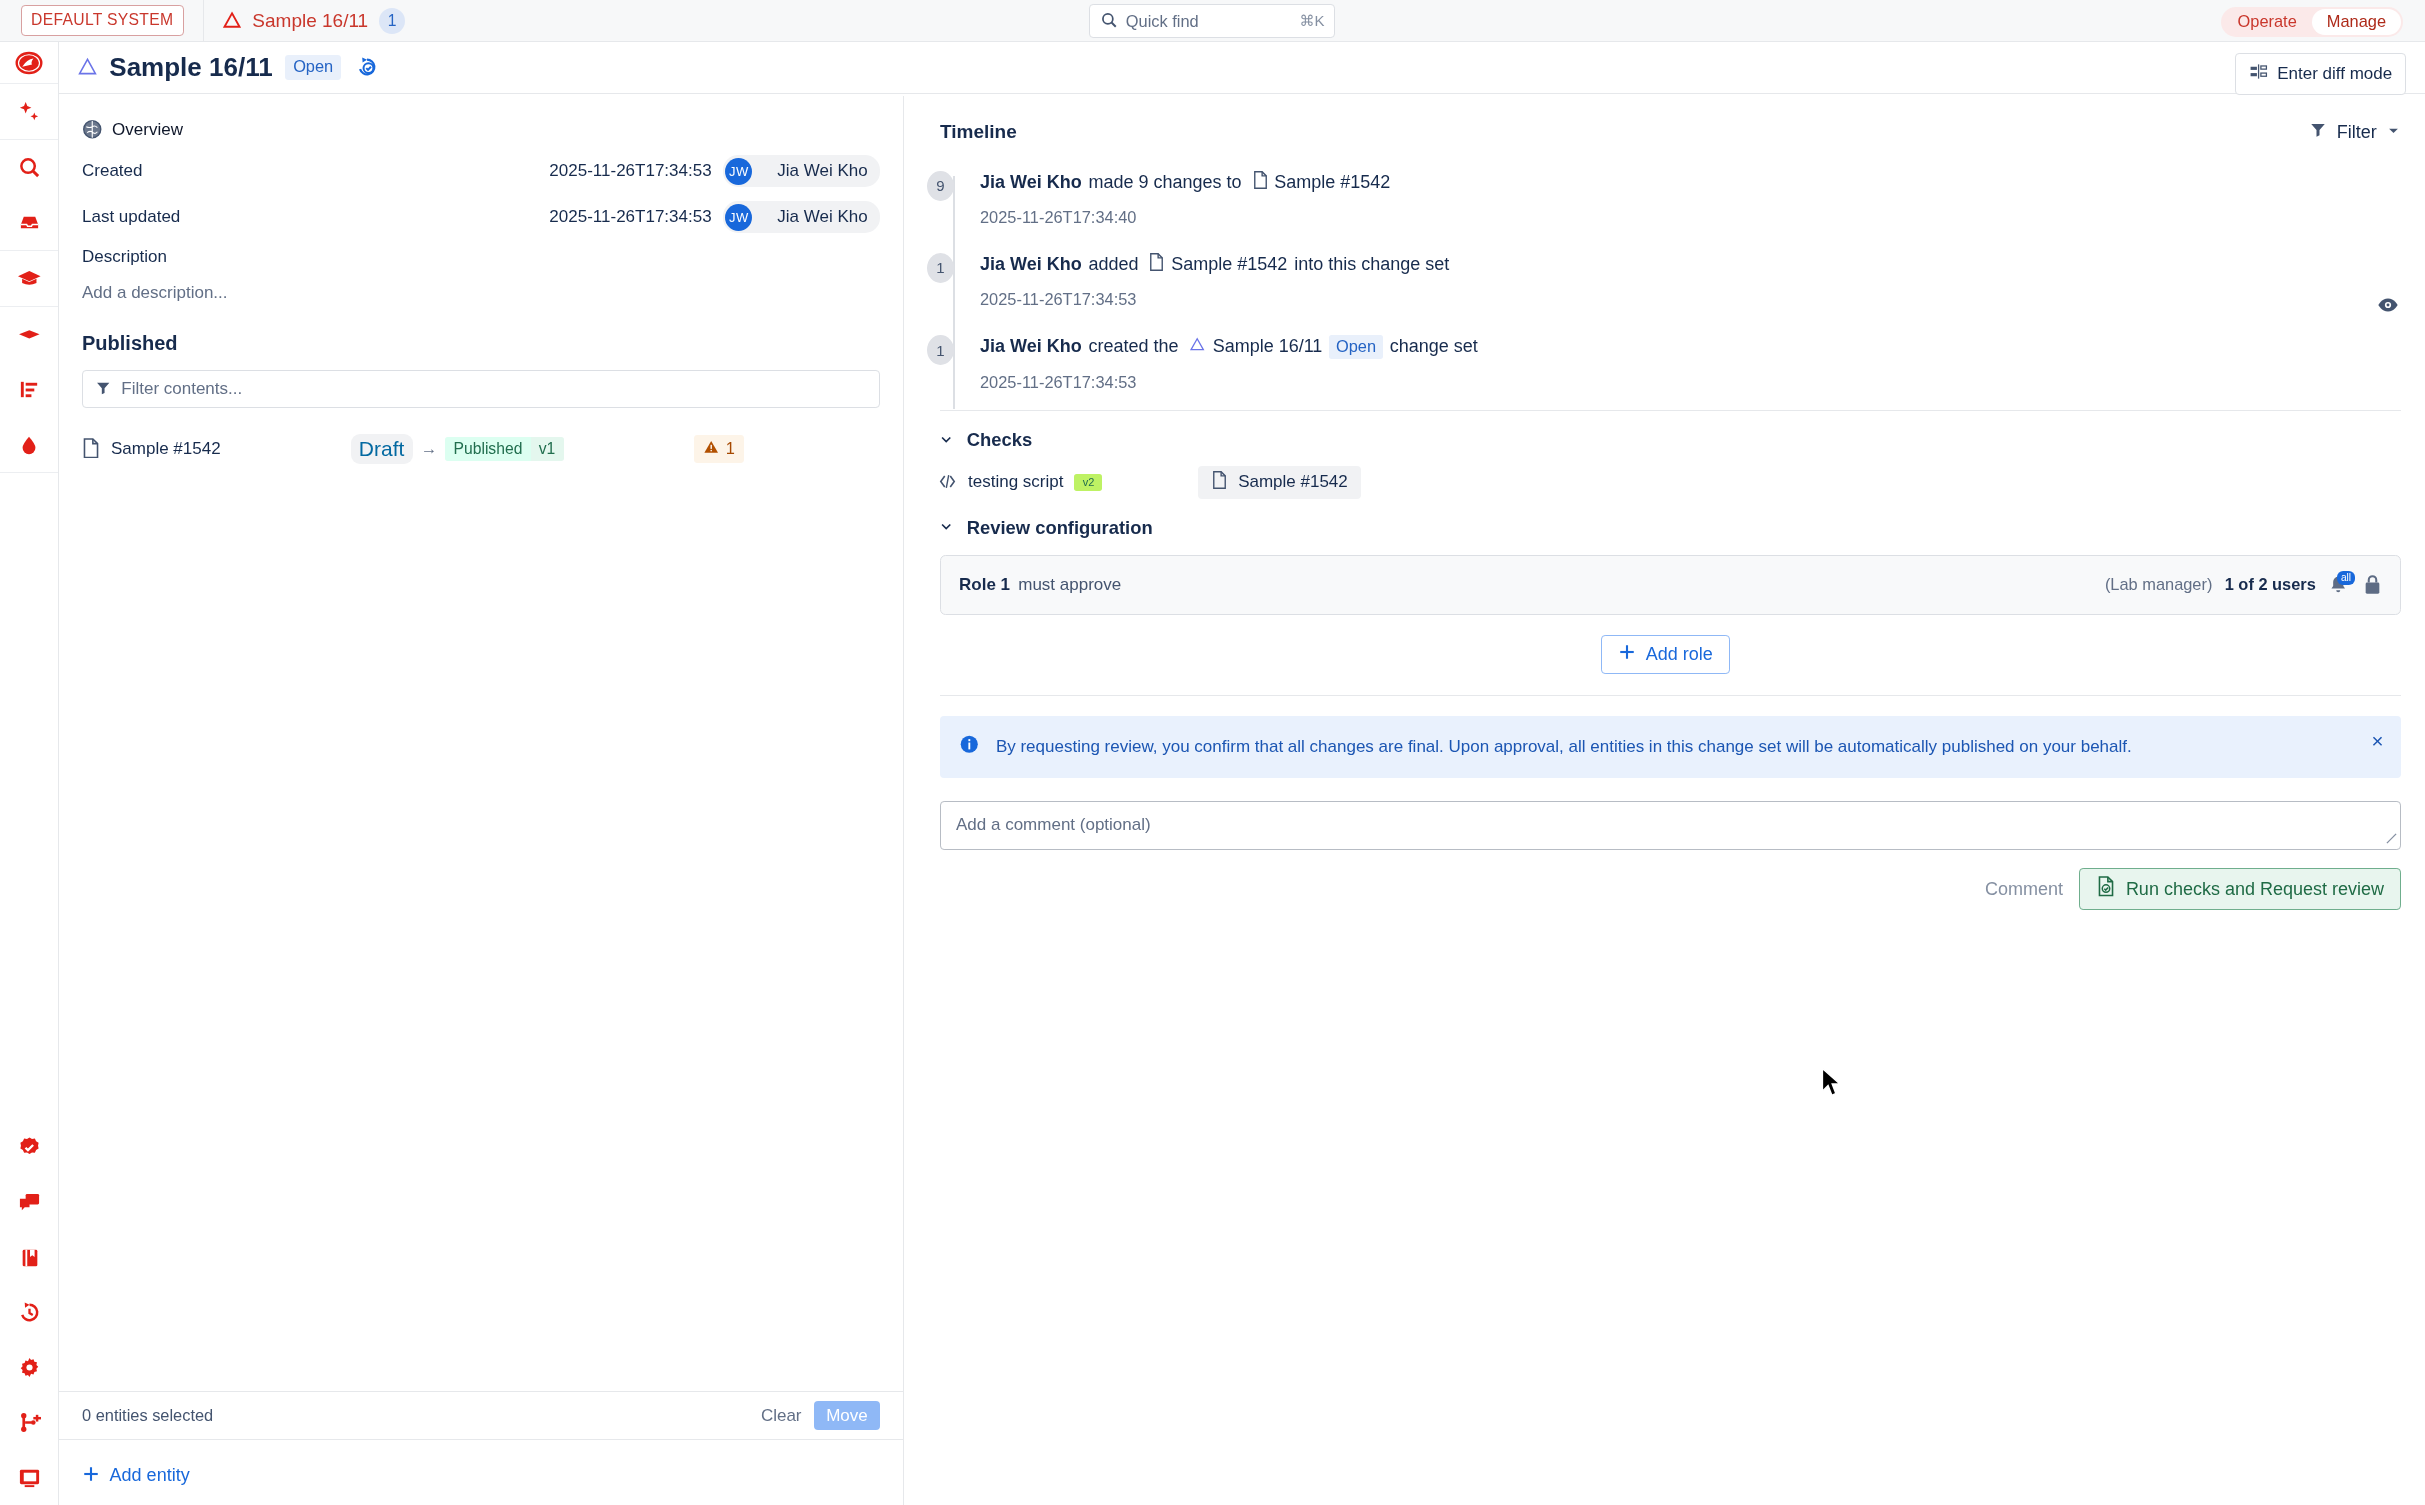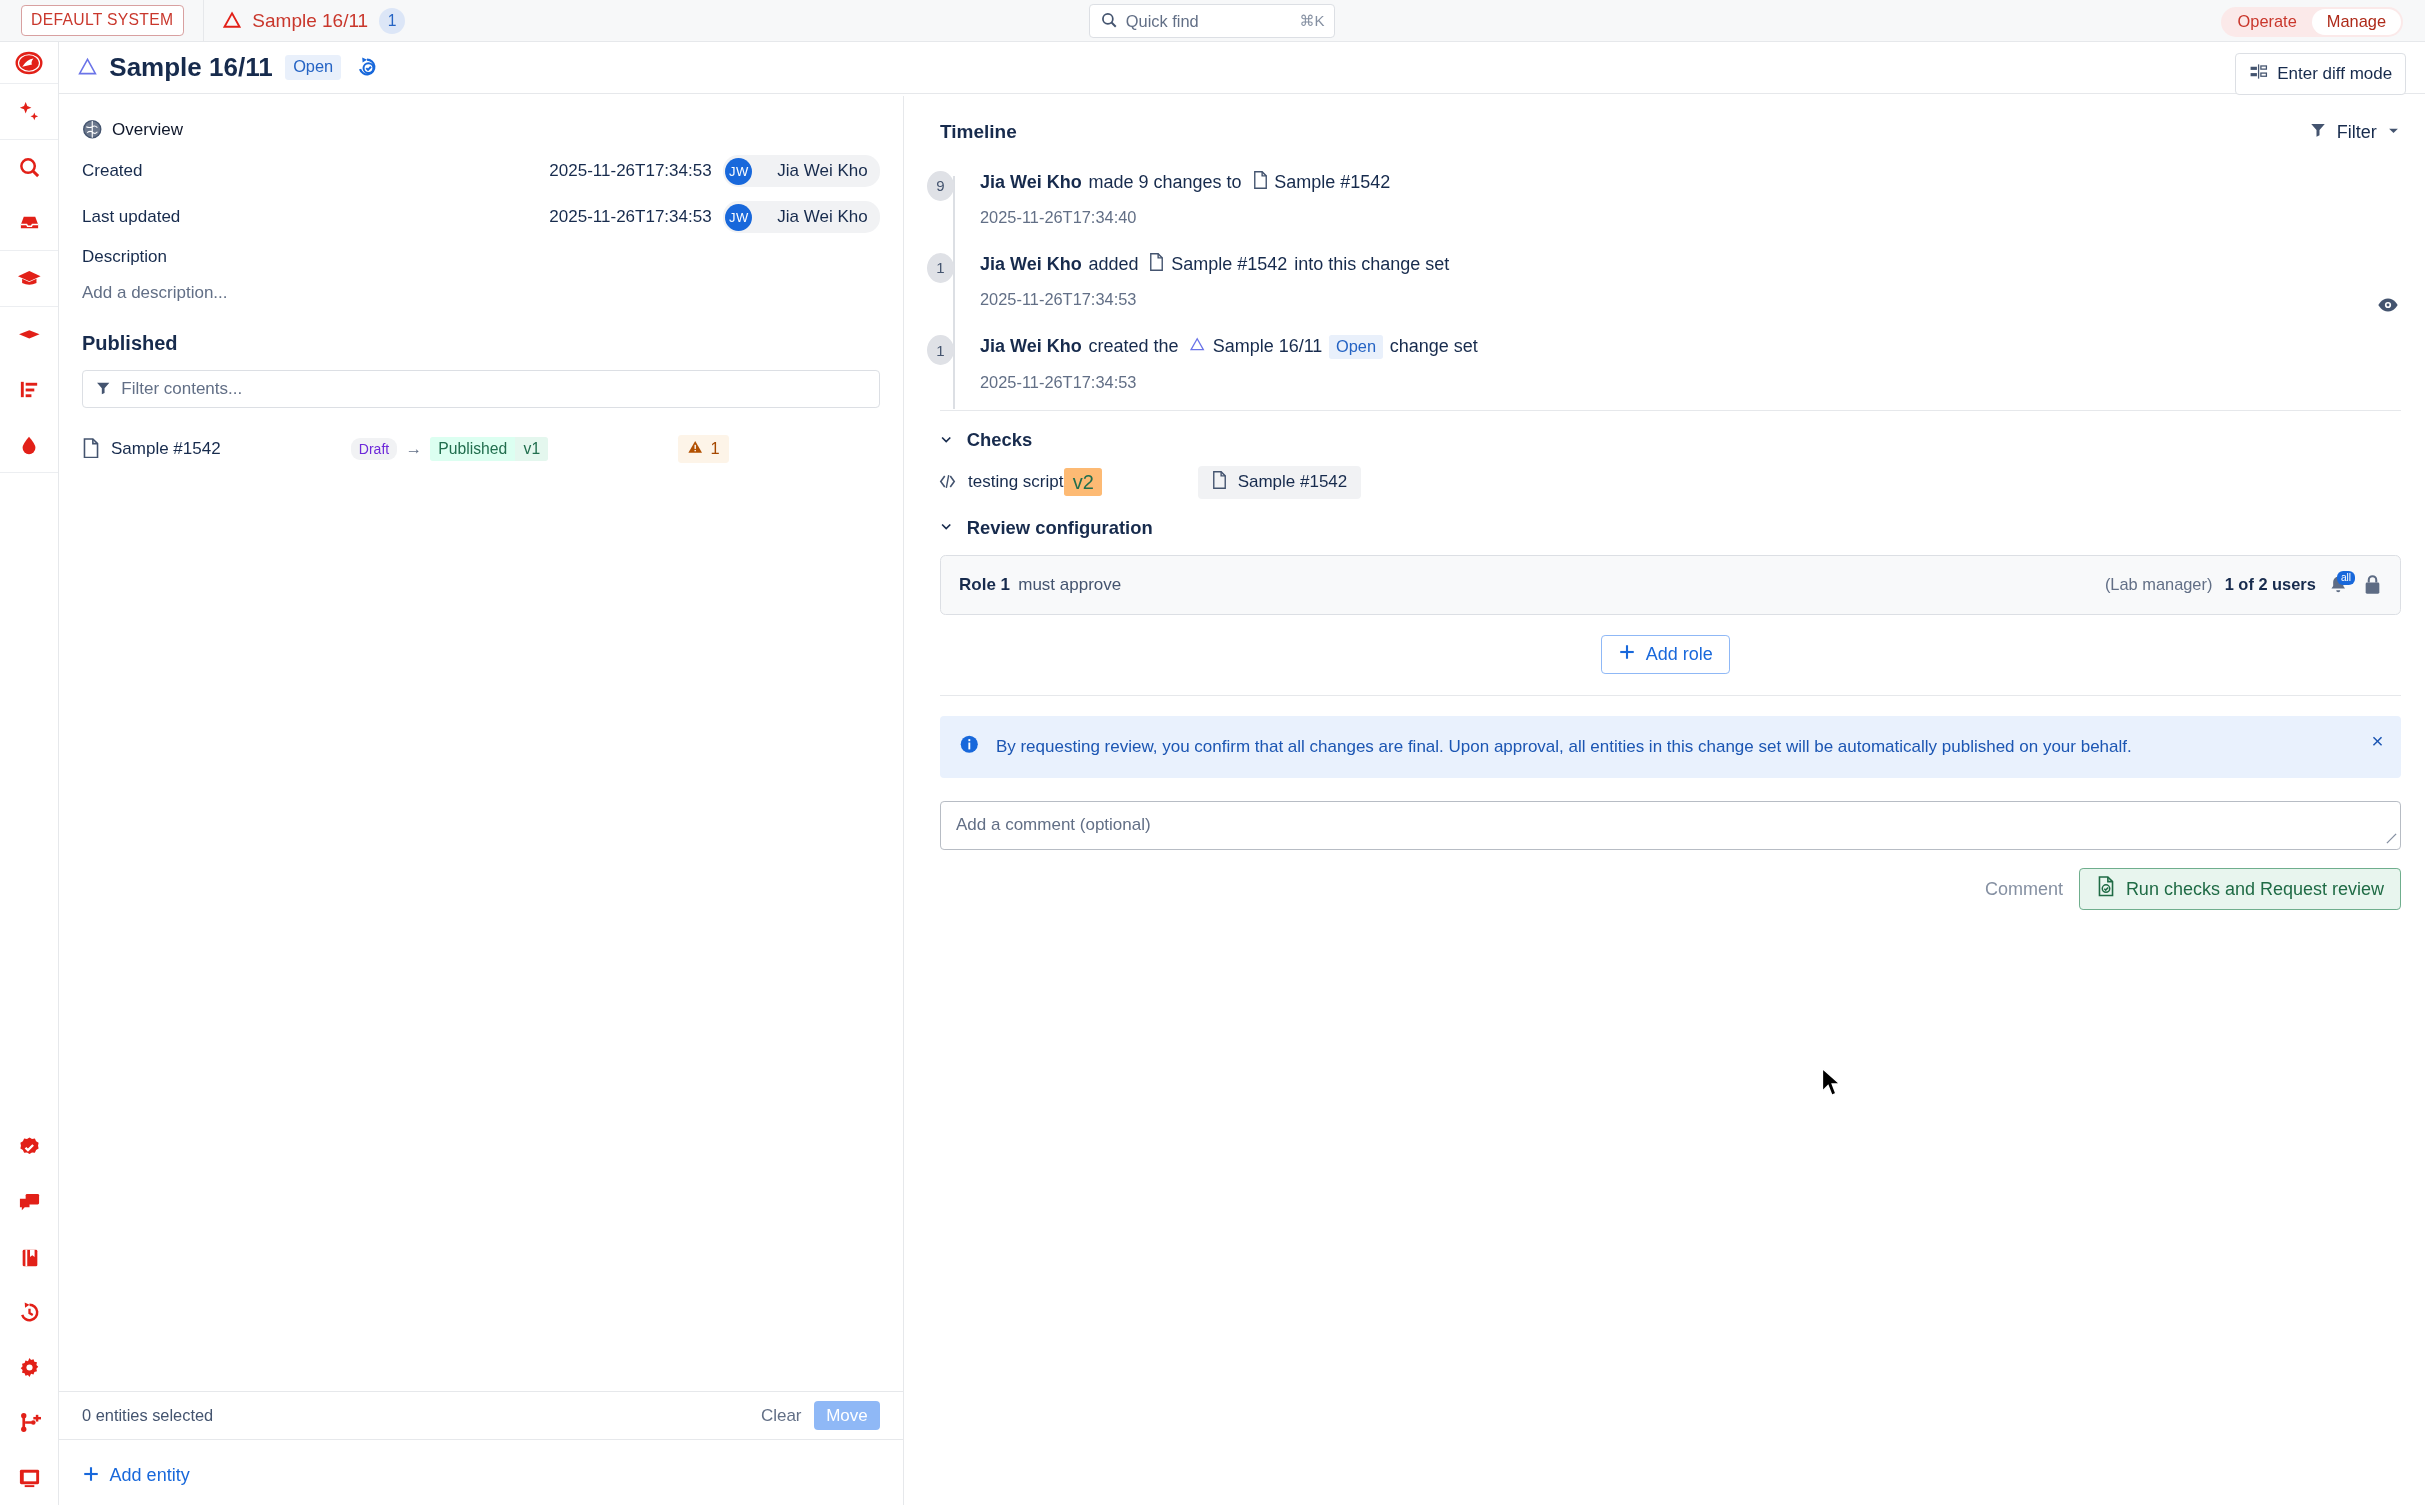--- a/index.html
+++ b/index.html
@@ -127,21 +127,21 @@
     margin: 15px 23px 0; height: 38px; border: 1.4px solid #dcdfe4; border-radius: 4.1px;
     display: flex; align-items: center; gap: 9.6px; padding: 0 12.3px; background: #fff;
   }
   .filterbox .ph { font-size: 17px; color: #626f86; }
 
   .content-row {
     display: flex; align-items: center; padding: 0 23px; height: 45px; margin-top: 18px;
   }
   .content-row .fname { font-size: 17px; color: #172b4d; margin-left: 11px; white-space: nowrap;}
   .statuses { display: flex; align-items: center; gap: 0; margin-left: 130px; }
-  .tag-draft { background: #f1f2f4; color: #6d28d9; font-size: 14px; padding: 3.4px 8.2px; border-radius: 9px; }
+  .tag-draft { background: #f1f2f4; color: #0369a1; font-size: 21px; padding: 3.4px 8.2px; border-radius: 9px; }
   .arrow { color: #626f86; font-size: 16.4px; margin: 0 8.2px; }
   .tag-pub { background: #dcfff1; color: #216e4e; font-size: 15.7px; padding: 3.4px 8.2px; border-radius: 2.7px 0 0 2.7px;}
   .tag-ver { background: #e4f7ee; color: #216e4e; font-size: 15.7px; padding: 3.4px 8.2px; border-radius: 0 2.7px 2.7px 0;}
   .warnchip {
     margin-left: 130px; background: #fdf4e8; color: #a54800; border-radius: 3.4px;
     display: flex; align-items: center; gap: 6.8px; padding: 3.4px 9px; font-size: 16.4px;
   }
 
   .selbar {
     position: absolute; left: 0; bottom: 66px; width: 844px; height: 49px;
@@ -187,21 +187,21 @@
     background: #e9f0fb; color: #2463c4; font-size: 16.4px; border-radius: 2.7px; padding: 1.4px 6.8px 2.7px;
   }
 
   .divider { height: 1.4px; background: #e6e8eb; margin: 18px 24.6px 0 35px; }
 
   .collapse-row { display: flex; align-items: center; gap: 12.3px; padding: 18px 0 0 33px; }
   .collapse-row .lbl { font-size: 18.4px; font-weight: 700; color: #172b4d; }
 
   .check-row { display: flex; align-items: center; padding: 15px 0 0 33px; }
   .check-row .cname { font-size: 17px; color: #172b4d; margin-left: 11px; }
-  .tag-v2 { background: #fdba74; color: #216e4e; font-size: 20px; padding: 2.7px 8.2px; border-radius: 2.7px; margin-left: 1px;}
+  .tag-v2 { background: #bef264; color: #216e4e; font-size: 11px; padding: 2.7px 8.2px; border-radius: 2.7px; margin-left: 11px;}
   .entitychip {
     display: flex; align-items: center; gap: 11px; margin-left: 96px;
     background: #f1f2f4; border-radius: 4.1px; padding: 4.8px 13.7px; font-size: 17px; color: #172b4d;
   }
 
   .rolebox {
     margin: 16.4px 24.6px 0 35px; height: 60px; border: 1.4px solid #dcdfe4; border-radius: 5.5px;
     background: #f8f9fa; display: flex; align-items: center; padding: 0 18px;
   }
   .rolebox .rname { font-size: 17px; font-weight: 700; color: #172b4d; }

